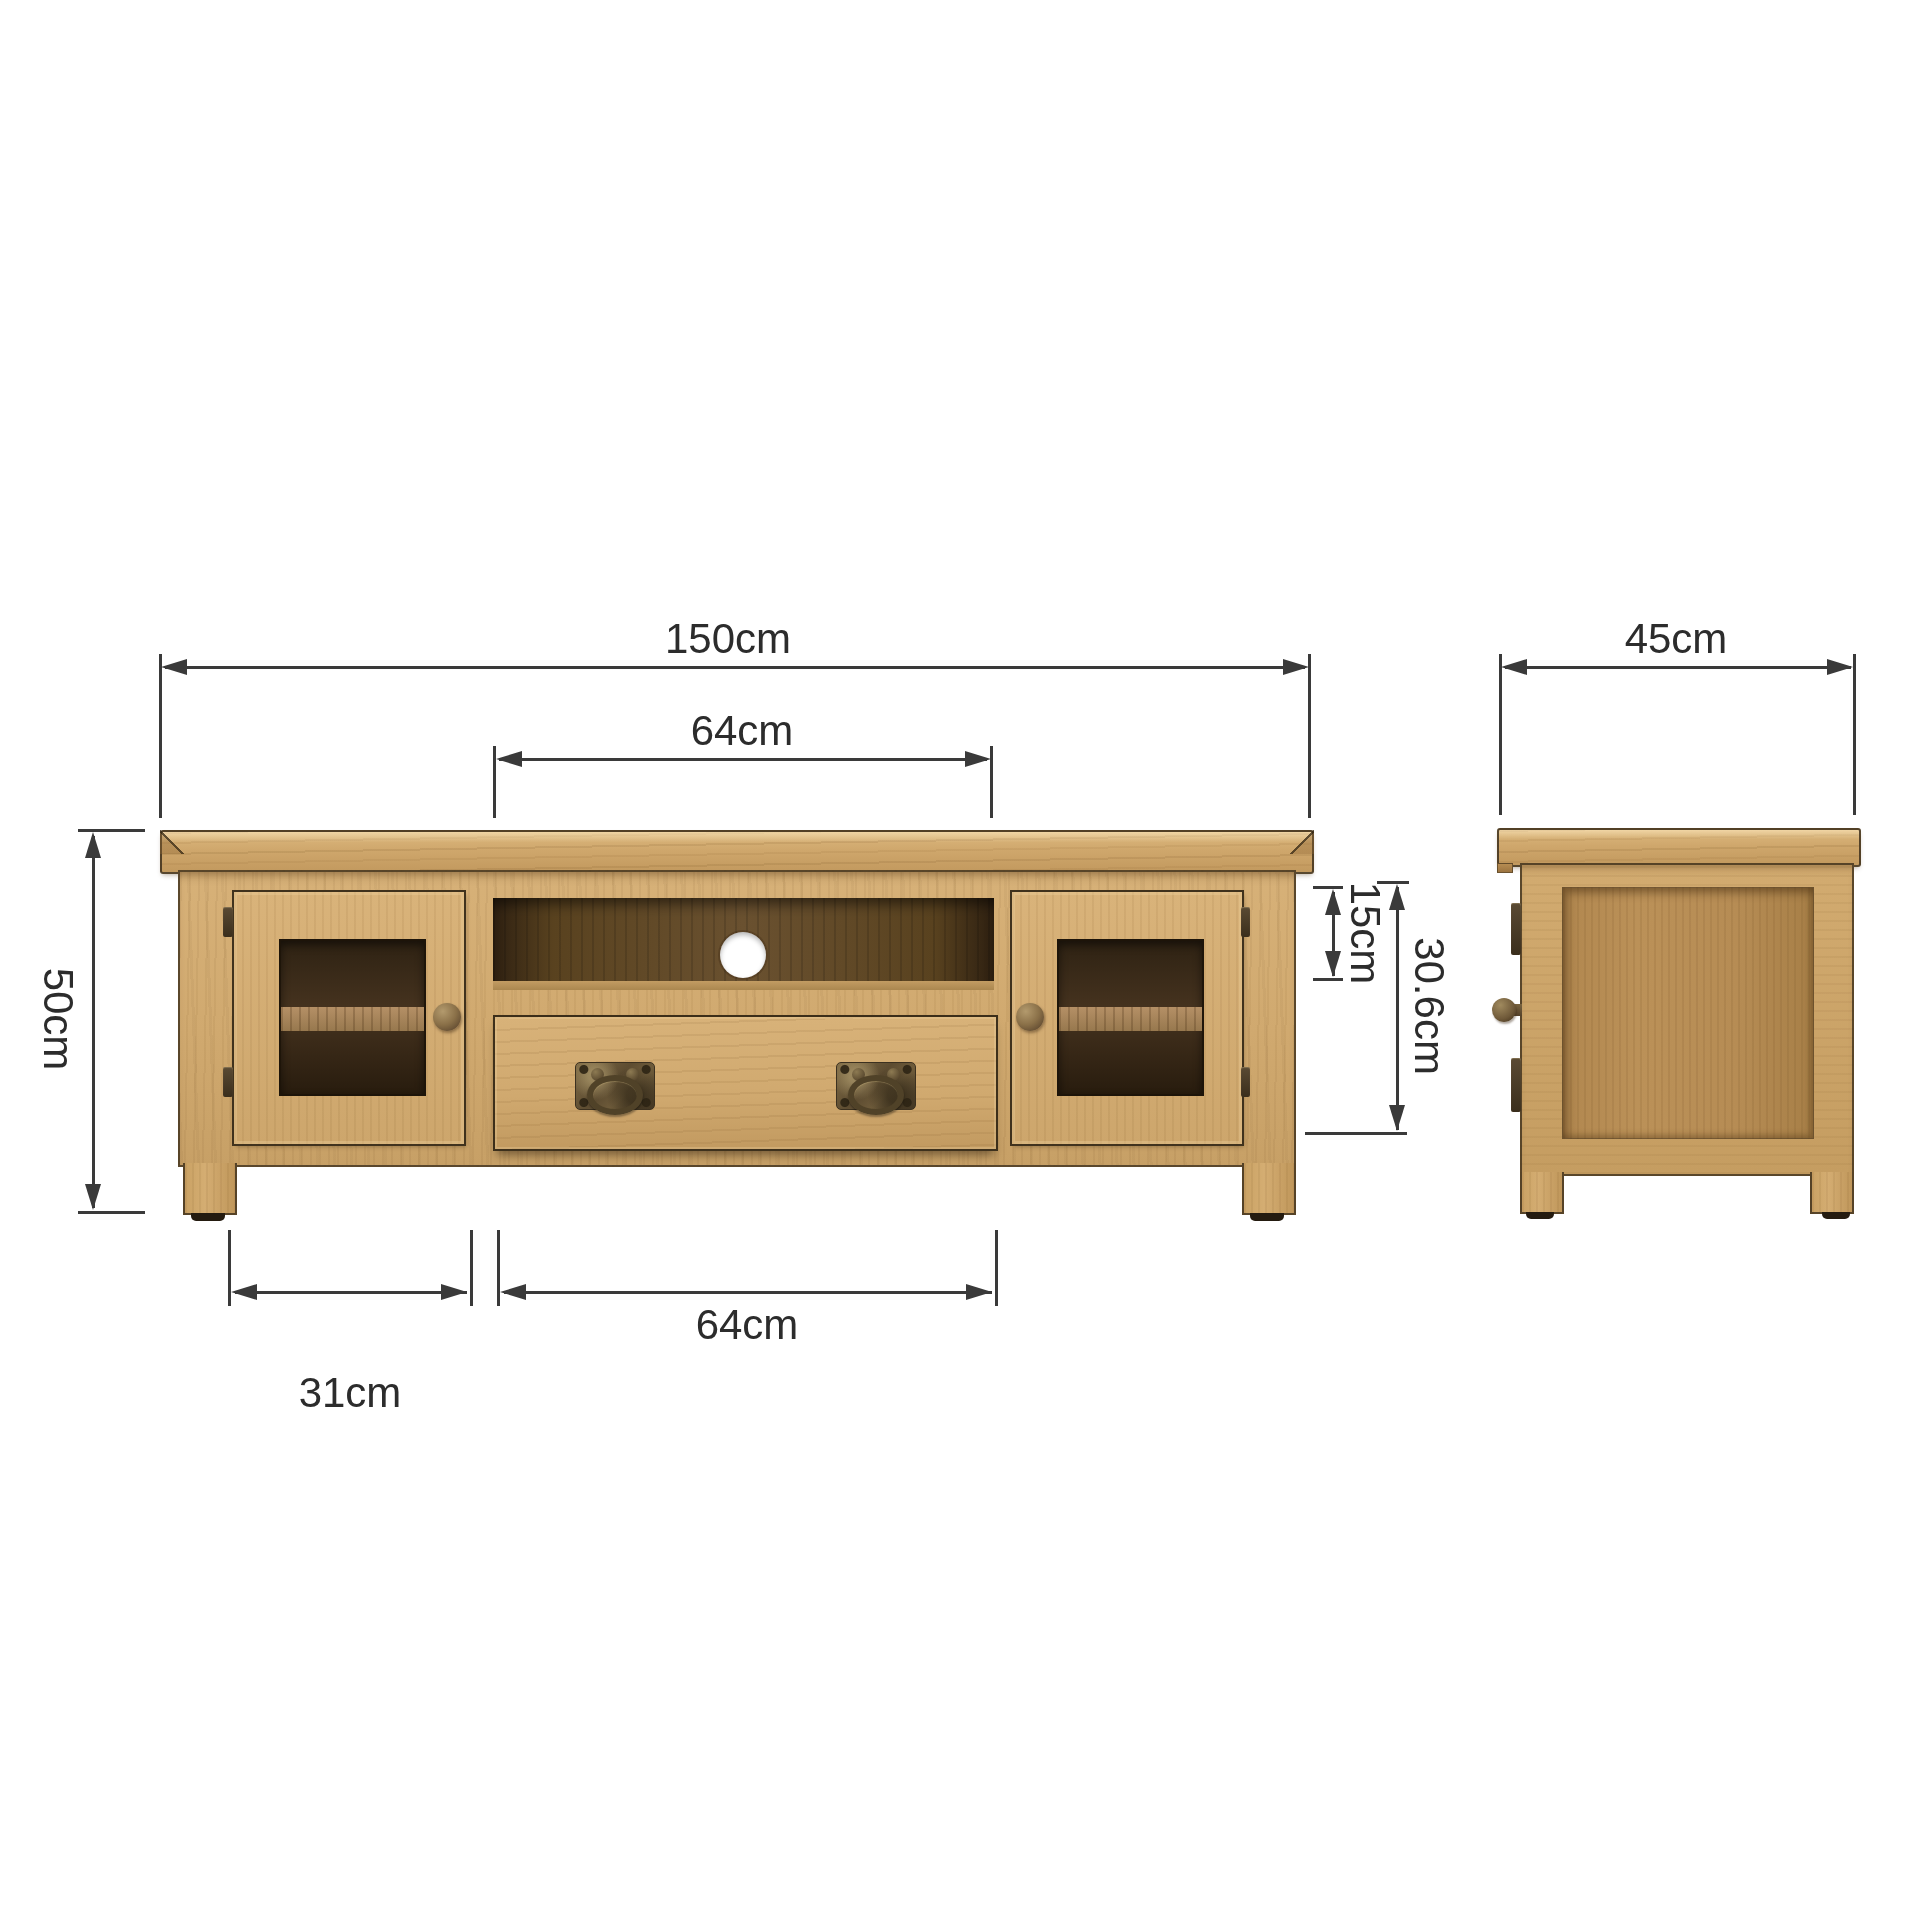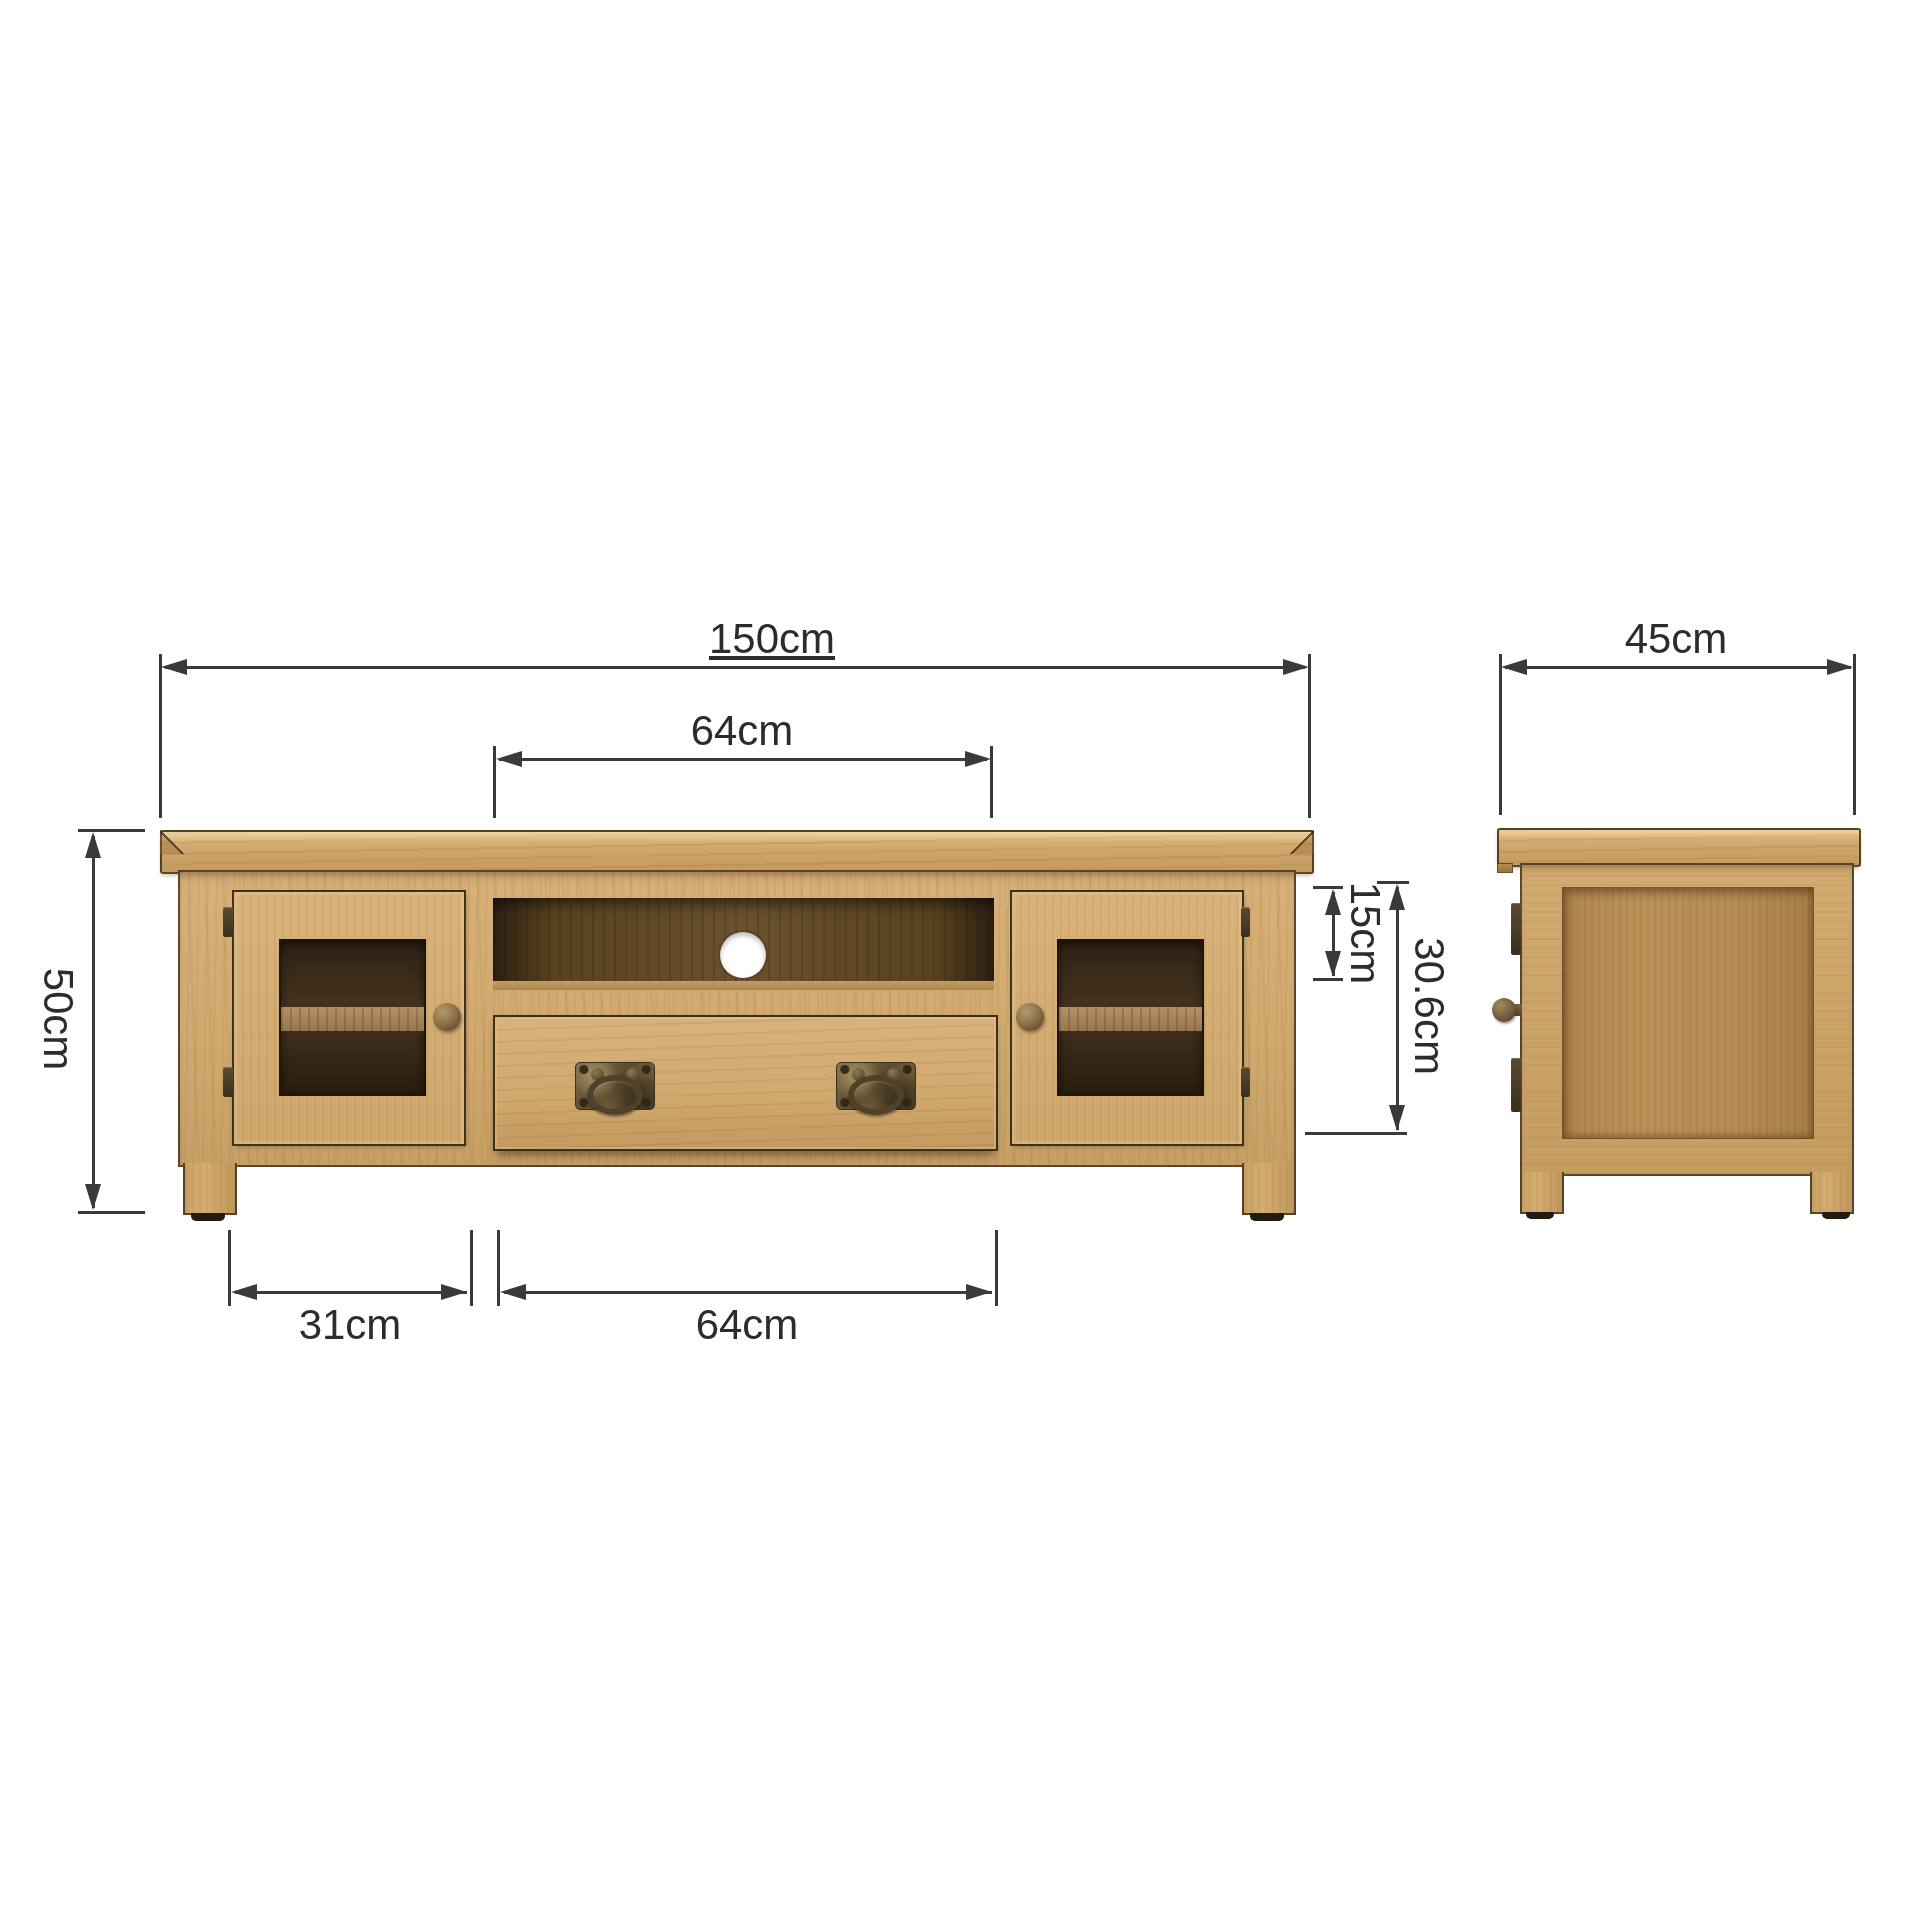--- a/index.html
+++ b/index.html
@@ -174,21 +174,21 @@
     <div class="foot" style="left:1526px;top:1212px;width:28px;height:7px;"></div>
     <div class="foot" style="left:1822px;top:1212px;width:28px;height:7px;"></div>
   </div>
 
   <div class="group">
     <div class="vl" style="left:159px;top:654px;height:164px;"></div>
     <div class="vl" style="left:1308px;top:654px;height:164px;"></div>
     <div class="hl" style="left:165px;top:666px;width:1140px;"></div>
     <div class="ar l" style="left:161px;top:659px;"></div>
     <div class="ar r" style="left:1283px;top:659px;"></div>
-    <div class="dim-label" style="left:772px;top:639px;text-decoration:underline;">150cm</div>
+    <div class="dim-label" style="left:728px;top:639px;">150cm</div>
   </div>
 
   <div class="group">
     <div class="vl" style="left:493px;top:746px;height:72px;"></div>
     <div class="vl" style="left:990px;top:746px;height:72px;"></div>
     <div class="hl" style="left:499px;top:758px;width:488px;"></div>
     <div class="ar l" style="left:496px;top:751px;"></div>
     <div class="ar r" style="left:965px;top:751px;"></div>
     <div class="dim-label" style="left:742px;top:731px;">64cm</div>
   </div>
@@ -228,21 +228,21 @@
     <div class="ar d" style="left:1389px;top:1105px;"></div>
     <div class="dim-label rot" style="left:1429px;top:1006px;">30.6cm</div>
   </div>
 
   <div class="group">
     <div class="vl" style="left:228px;top:1230px;height:76px;"></div>
     <div class="vl" style="left:470px;top:1230px;height:76px;"></div>
     <div class="hl" style="left:235px;top:1291px;width:232px;"></div>
     <div class="ar l" style="left:231px;top:1284px;"></div>
     <div class="ar r" style="left:441px;top:1284px;"></div>
-    <div class="dim-label" style="left:350px;top:1325px;">31cm</div>
+    <div class="dim-label" style="left:350px;top:1393px;">31cm</div>
   </div>
 
   <div class="group">
     <div class="vl" style="left:497px;top:1230px;height:76px;"></div>
     <div class="vl" style="left:995px;top:1230px;height:76px;"></div>
     <div class="hl" style="left:504px;top:1291px;width:488px;"></div>
     <div class="ar l" style="left:500px;top:1284px;"></div>
     <div class="ar r" style="left:966px;top:1284px;"></div>
     <div class="dim-label" style="left:747px;top:1325px;">64cm</div>
   </div>

